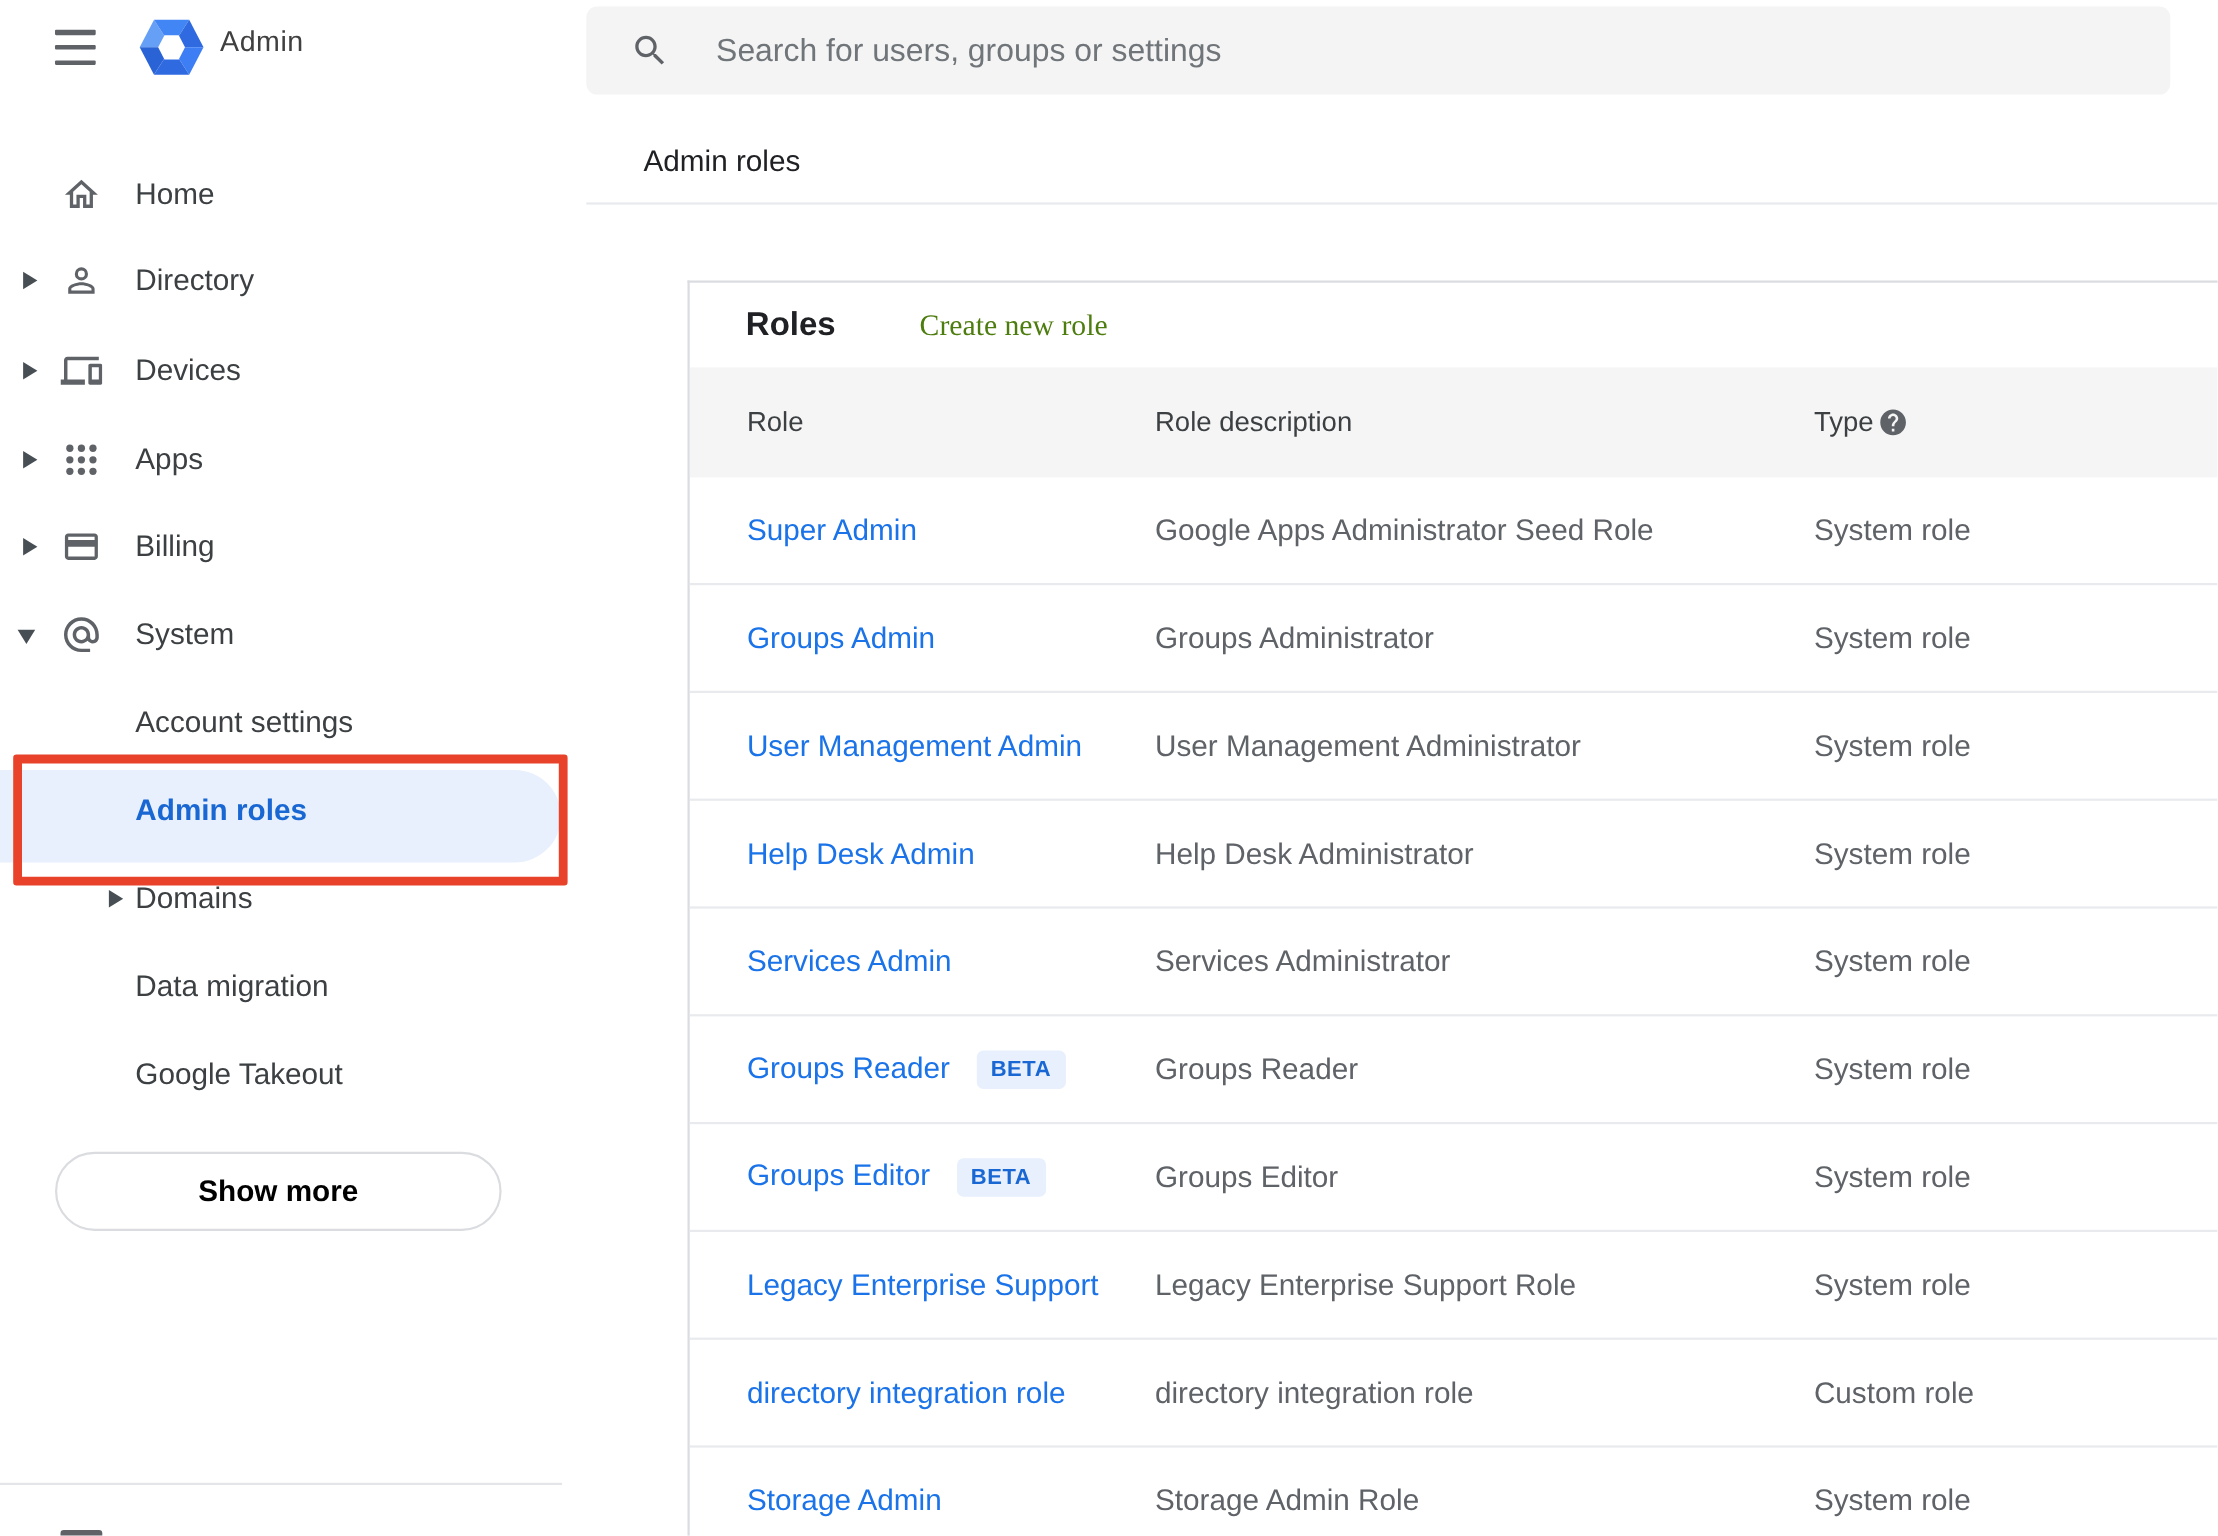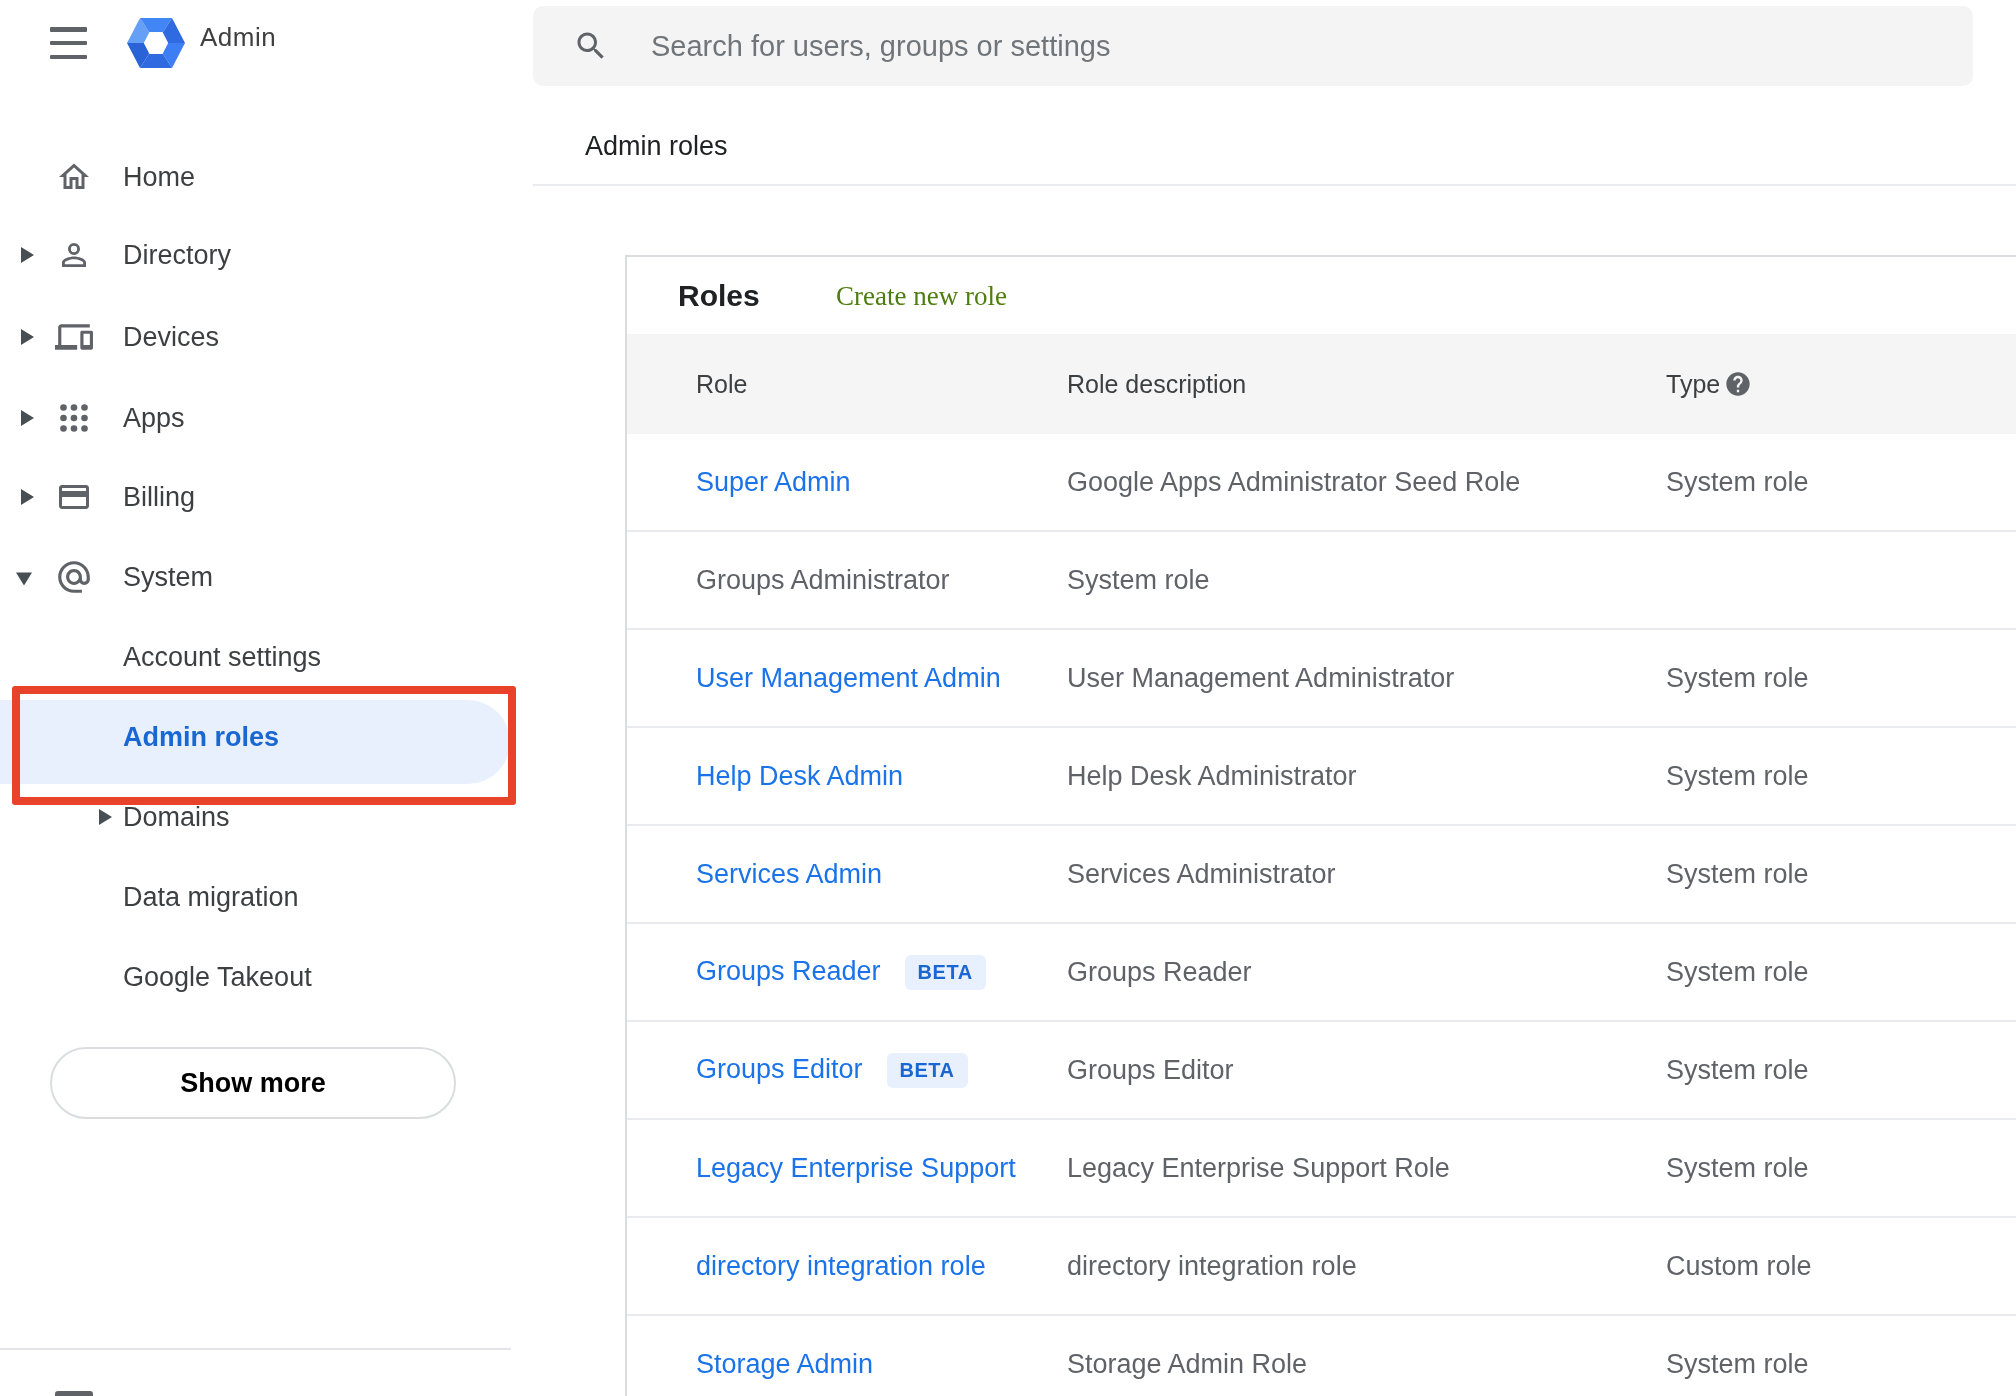--- a/index.html
+++ b/index.html
@@ -53,21 +53,21 @@
 
   
   #card { left:625px; top:255px; width:1391px; height:1141px;
           border-top:2px solid #dadce0; border-left:2px solid #dadce0;
           background:#fff; overflow:hidden; }
   #card-header { position:relative; height:77px; }
   #card-title { position:absolute; left:51px; top:50%; transform:translateY(-50%);
                 font-size:30px; font-weight:bold; color:#202124; }
   #create-link { position:absolute; left:209px; top:50%; transform:translateY(-50%);
                  font-size:27px; color:#4d7c0f; text-decoration:none; cursor:pointer;font-family:Liberation Serif, serif; }
-  .tgrid { display:grid; grid-template-columns:371px 599px auto; padding-left:69px;
+  .tgrid { display:grid; grid-template-columns:371px 599px auto; padding-left:52px;
            align-items:center; }
   #thead { height:100px; background:#f5f5f5; font-size:25px; color:#3c4043; }
   .th-type { display:flex; align-items:center; gap:4px; }
   .trow { height:98px; border-bottom:2px solid #e8eaed; font-size:27px; }
   .role-link { color:#1a73e8; text-decoration:none; cursor:pointer; }
   .cell-desc, .cell-type { color:#5f6368; }
   .beta { display:inline-block; margin-left:24px; padding:6px 13px; background:#e8f0fe;
           color:#1967d2; font-size:20px; font-weight:bold; letter-spacing:0.5px;
           border-radius:6px; vertical-align:middle; }
 </style>
@@ -214,20 +214,21 @@
       </svg>
     </span>
   </div>
 
   <div class="trow tgrid">
     <span><a class="role-link">Super Admin</a></span>
     <span class="cell-desc">Google Apps Administrator Seed Role</span>
     <span class="cell-type">System role</span>
   </div>
   <div class="trow tgrid">
+    <span><a class="role-link">Groups Admin</a></span>
     <span class="cell-desc">Groups Administrator</span>
     <span class="cell-type">System role</span>
   </div>
   <div class="trow tgrid">
     <span><a class="role-link">User Management Admin</a></span>
     <span class="cell-desc">User Management Administrator</span>
     <span class="cell-type">System role</span>
   </div>
   <div class="trow tgrid">
     <span><a class="role-link">Help Desk Admin</a></span>

